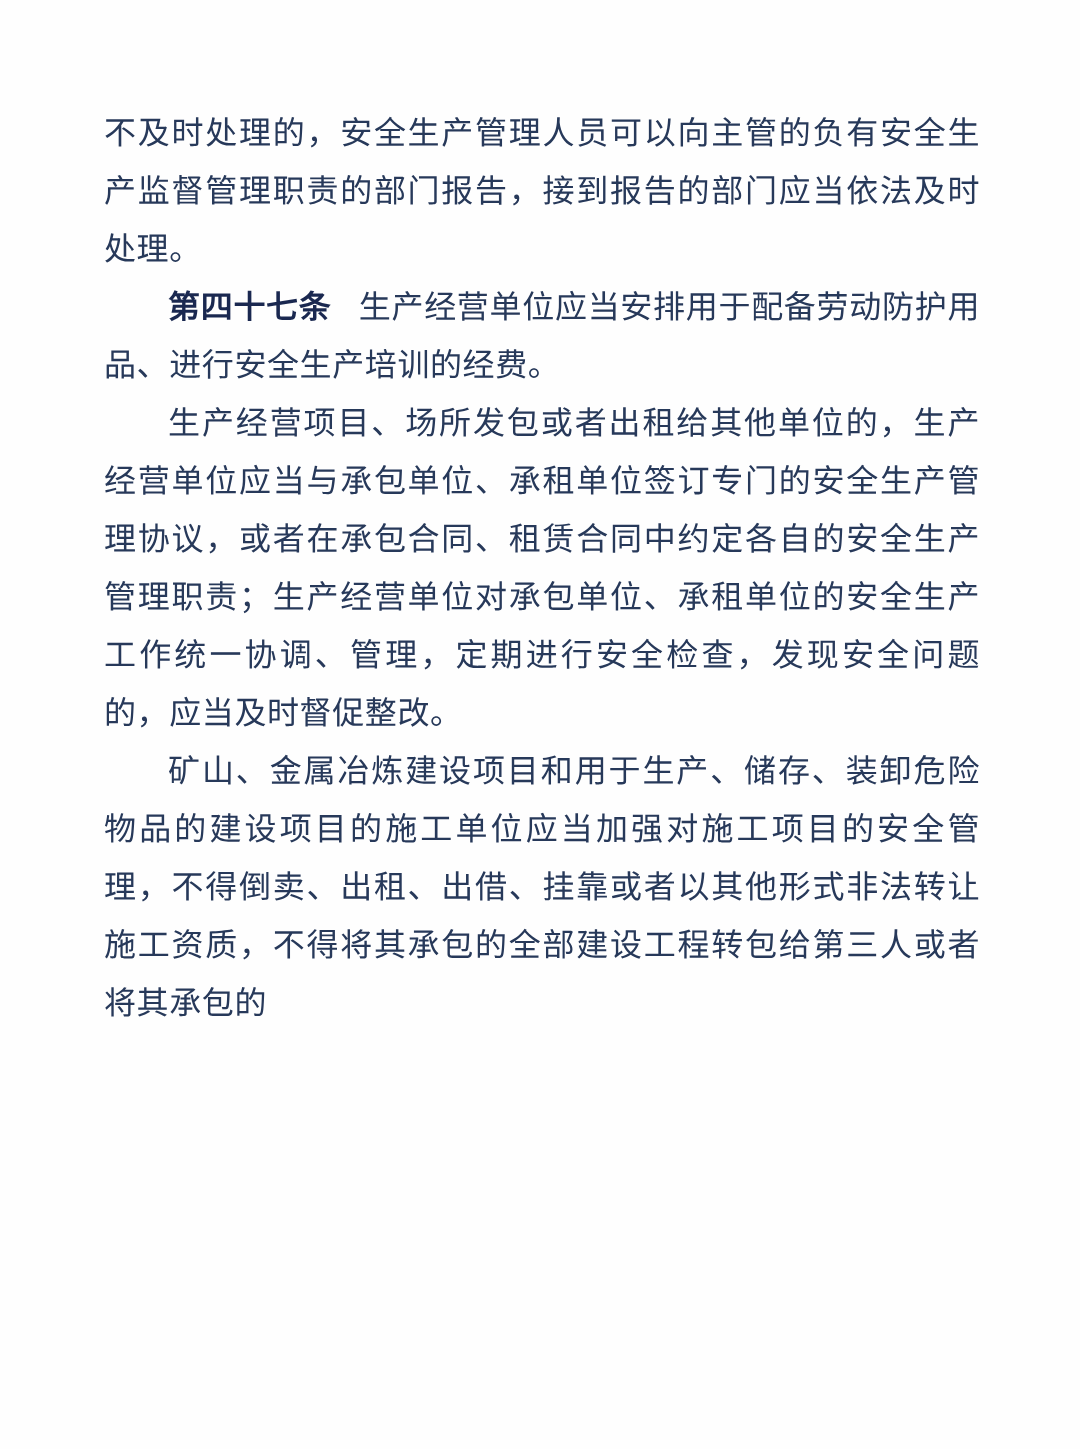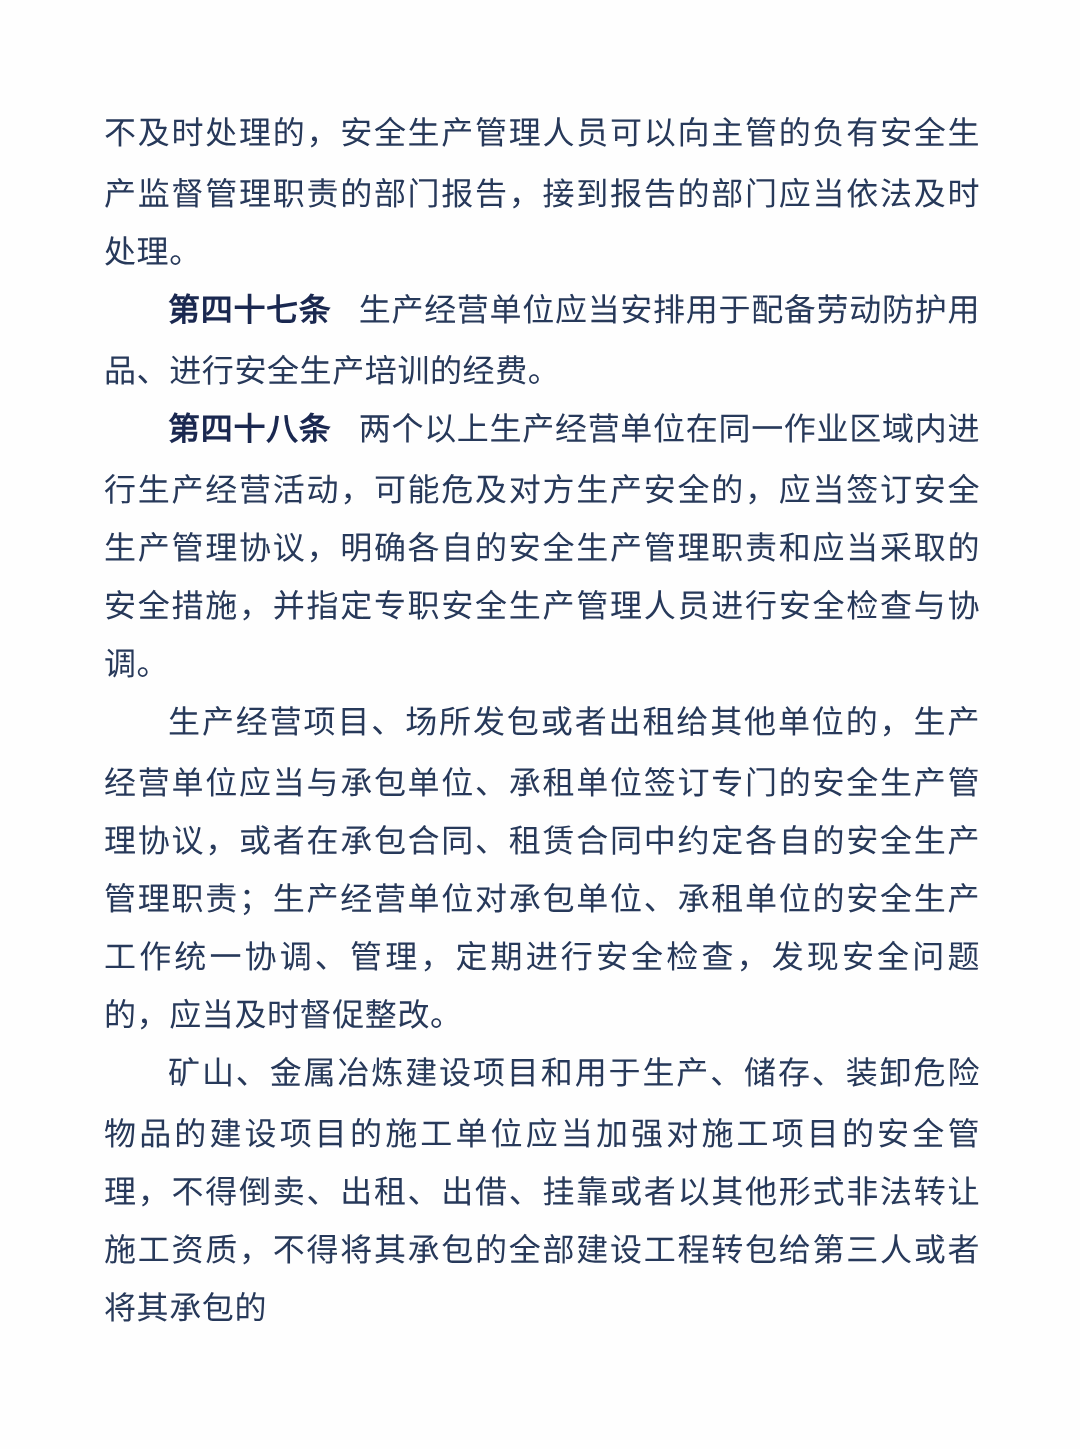--- a/index.html
+++ b/index.html
@@ -28,21 +28,21 @@
     letter-spacing: 0.6px;
   }
   p.para {
     margin: 0;
     padding: 0;
   }
   p.para.indent {
     text-indent: 2em;
   }
   .article-label {
-    font-family: Liberation Mono, monospace;
+    font-family: Liberation Serif, serif;
     font-weight: 700;
     color: #1a2850;
   }
   .article-label:not(:empty) {
     margin-right: 0.85em;
   }
   .para-text {
     color: #27395a;
   }
 </style>
@@ -53,23 +53,20 @@
   <div class="doc-body">
 
     <p class="para">
       <span class="article-label"></span><span class="para-text">不及时处理的，安全生产管理人员可以向主管的负有安全生产监督管理职责的部门报告，接到报告的部门应当依法及时处理。</span>
     </p>
 
     <p class="para indent">
       <span class="article-label">第四十七条</span><span class="para-text">生产经营单位应当安排用于配备劳动防护用品、进行安全生产培训的经费。</span>
     </p>
 
-    <p class="para indent">
-      <span class="article-label">第四十八条</span><span class="para-text">两个以上生产经营单位在同一作业区域内进行生产经营活动，可能危及对方生产安全的，应当签订安全生产管理协议，明确各自的安全生产管理职责和应当采取的安全措施，并指定专职安全生产管理人员进行安全检查与协调。</span>
-    </p>
 
 
     <p class="para indent">
       <span class="article-label"></span><span class="para-text">生产经营项目、场所发包或者出租给其他单位的，生产经营单位应当与承包单位、承租单位签订专门的安全生产管理协议，或者在承包合同、租赁合同中约定各自的安全生产管理职责；生产经营单位对承包单位、承租单位的安全生产工作统一协调、管理，定期进行安全检查，发现安全问题的，应当及时督促整改。</span>
     </p>
 
     <p class="para indent">
       <span class="article-label"></span><span class="para-text">矿山、金属冶炼建设项目和用于生产、储存、装卸危险物品的建设项目的施工单位应当加强对施工项目的安全管理，不得倒卖、出租、出借、挂靠或者以其他形式非法转让施工资质，不得将其承包的全部建设工程转包给第三人或者将其承包的</span>
     </p>
 

